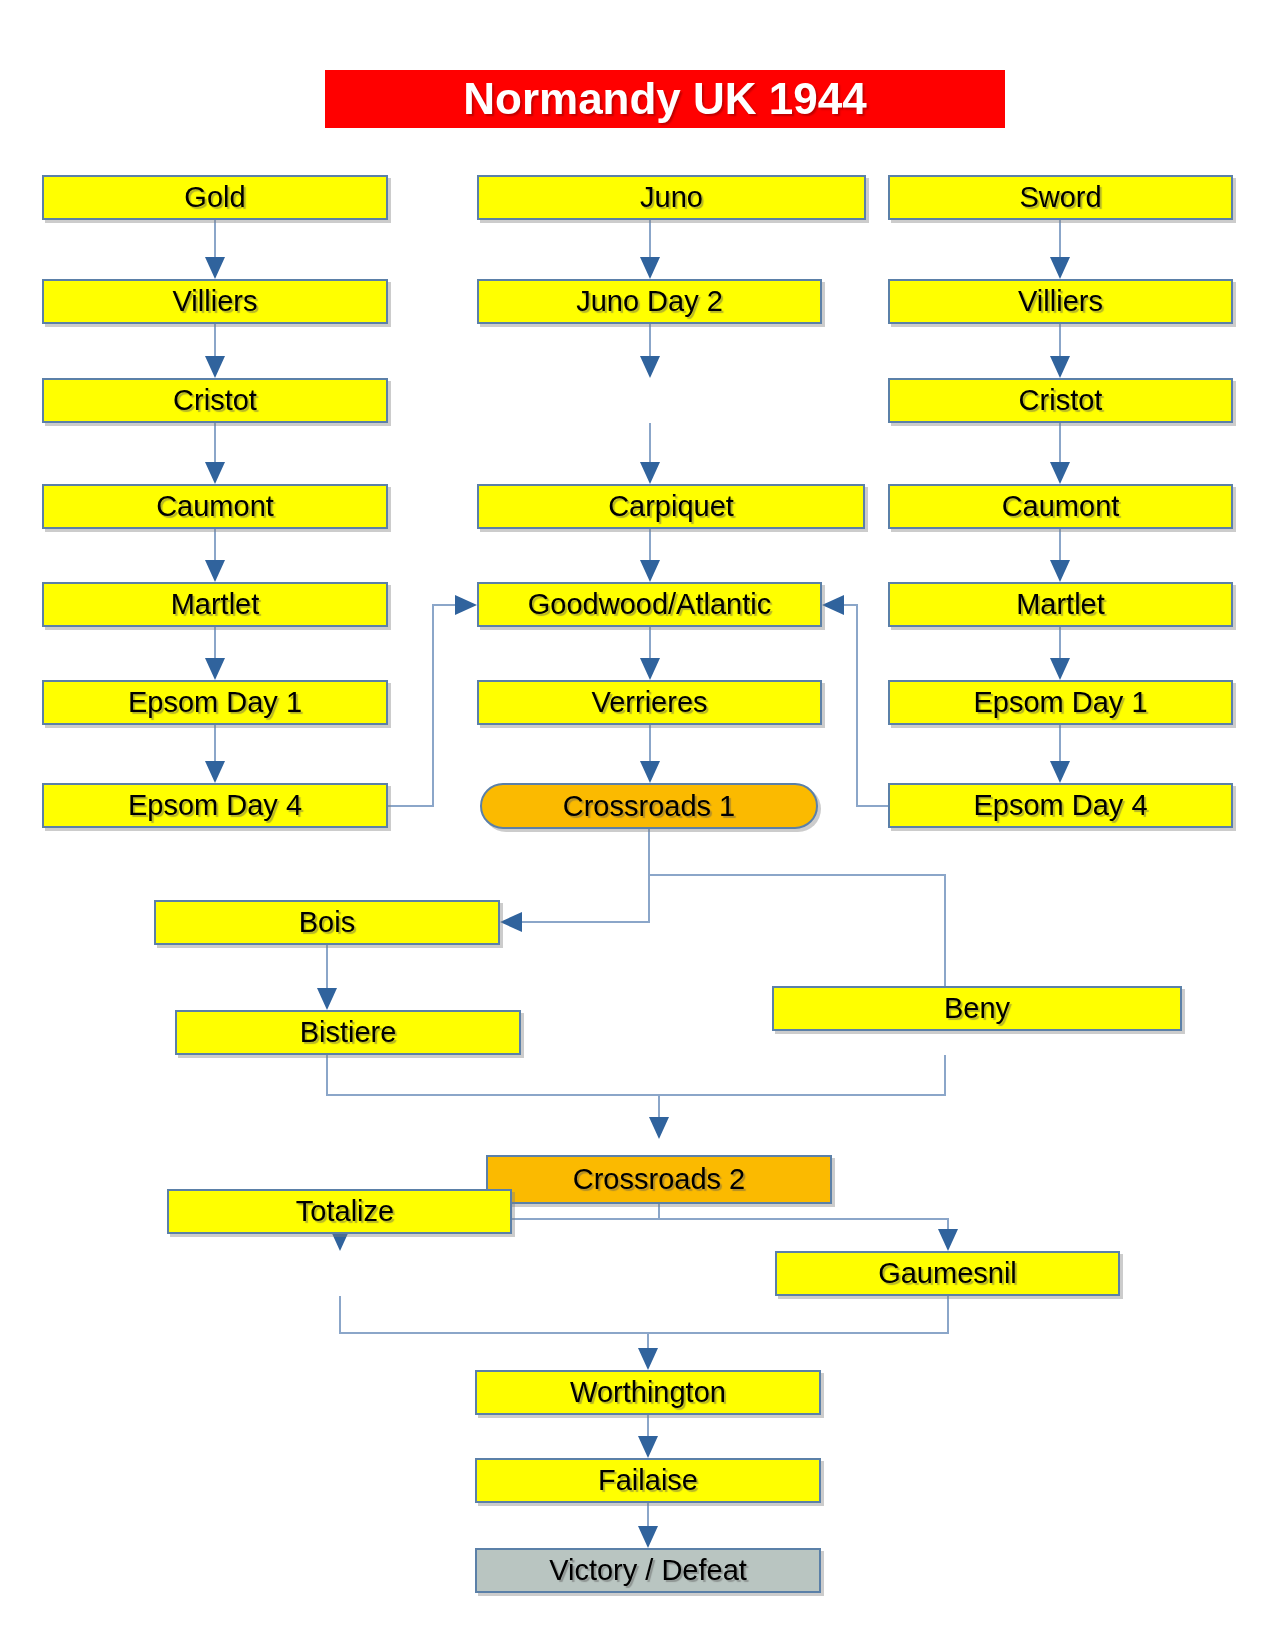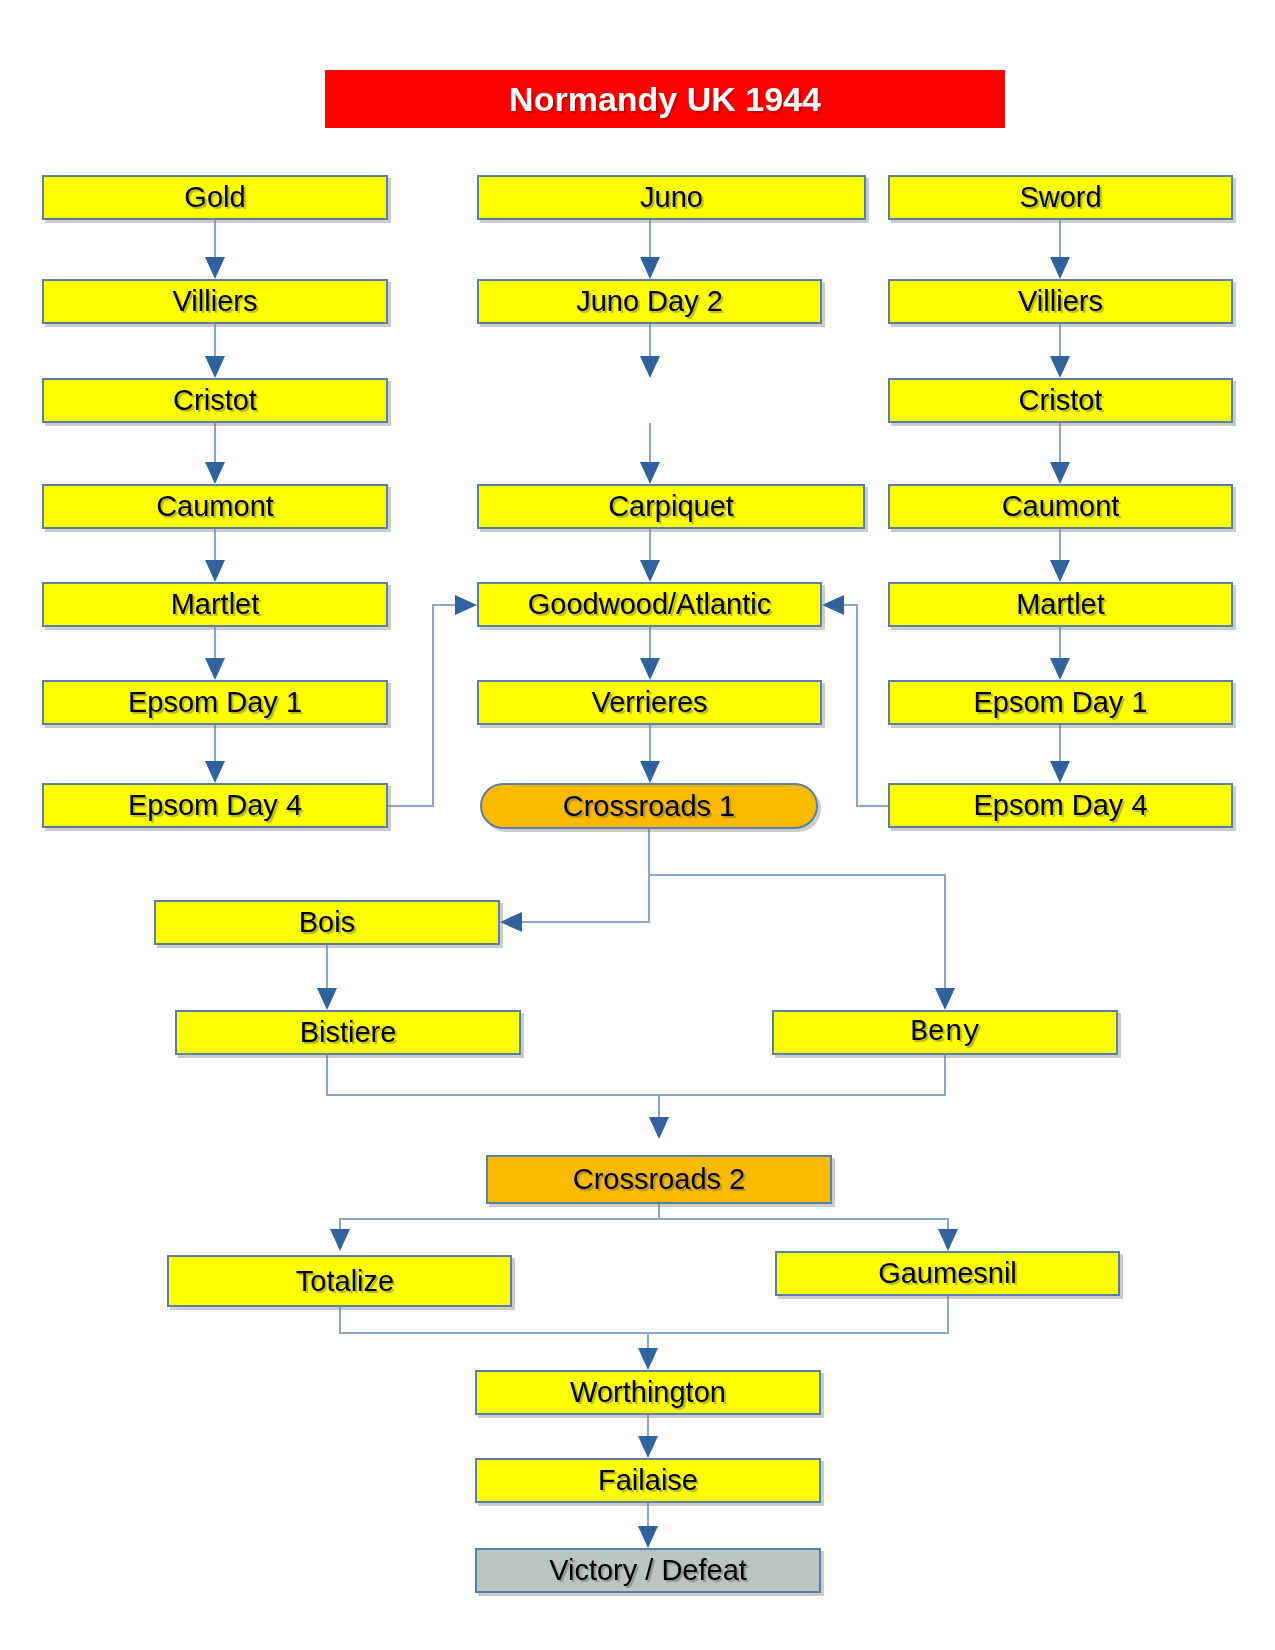--- a/index.html
+++ b/index.html
@@ -9,21 +9,21 @@
     background:var(--canvas-bg,#fff);
     font-family:"Liberation Sans", sans-serif;
     overflow:hidden;
   }
   .stage svg{position:absolute;left:0;top:0;}
   .title{
     position:absolute;left:325px;top:70px;width:680px;height:58px;
     display:flex;align-items:center;justify-content:center;
     background:var(--title-bg,#f00);
     color:var(--title-text,#fff);
-    font-size:34px;font-weight:bold;
+    font-size:44px;font-weight:bold;
     text-shadow:2px 2px 2px rgba(0,0,0,0.25);
   }
   .node{
     position:absolute;box-sizing:border-box;
     display:flex;align-items:center;justify-content:center;
     border:2px solid var(--border,#5b80a8);
     box-shadow:3px 3px 0 rgba(128,128,128,0.4);
     color:var(--text,#000);
     font-size:29px;line-height:1;
     text-shadow:2px 2px 1px rgba(90,90,90,0.45);
@@ -179,20 +179,20 @@
     <div class="node crossroads" style="left: 480px; top: 783px; width: 338px; height: 46px; border-radius: 23px;">Crossroads 1</div>
     <div class="node step" style="left: 888px; top: 175px; width: 345px; height: 45px;">Sword</div>
     <div class="node step" style="left: 888px; top: 279px; width: 345px; height: 45px;">Villiers</div>
     <div class="node step" style="left: 888px; top: 378px; width: 345px; height: 45px;">Cristot</div>
     <div class="node step" style="left: 888px; top: 484px; width: 345px; height: 45px;">Caumont</div>
     <div class="node step" style="left: 888px; top: 582px; width: 345px; height: 45px;">Martlet</div>
     <div class="node step" style="left: 888px; top: 680px; width: 345px; height: 45px;">Epsom Day 1</div>
     <div class="node step" style="left: 888px; top: 783px; width: 345px; height: 45px;">Epsom Day 4</div>
     <div class="node step" style="left: 154px; top: 900px; width: 346px; height: 45px;">Bois</div>
     <div class="node step" style="left: 154px; top: 1010px; width: 346px; height: 45px; margin-left: 21px;">Bistiere</div>
-    <div class="node step" style="left: 772px; top: 1010px; width: 346px; height: 45px; font-family: Liberation Mono, monospace;">Beny</div>
+    <div class="node step" style="left: 772px; top: 986px; width: 410px; height: 45px;">Beny</div>
     <div class="node crossroads" style="left: 486px; top: 1139px; width: 346px; height: 49px; margin-top: 16px;">Crossroads 2</div>
-    <div class="node step" style="left: 167px; top: 1255px; width: 345px; height: 52px; padding-left: 11px;">Totalize</div>
+    <div class="node step" style="left: 167px; top: 1189px; width: 345px; height: 45px; padding-left: 11px;">Totalize</div>
     <div class="node step" style="left: 775px; top: 1251px; width: 345px; height: 45px;">Gaumesnil</div>
     <div class="node step" style="left: 475px; top: 1370px; width: 346px; height: 45px;">Worthington</div>
     <div class="node step" style="left: 475px; top: 1458px; width: 346px; height: 45px;">Failaise</div>
     <div class="node terminal" style="left: 475px; top: 1548px; width: 346px; height: 45px;">Victory / Defeat</div>
   </div>
 
 </body></html>

